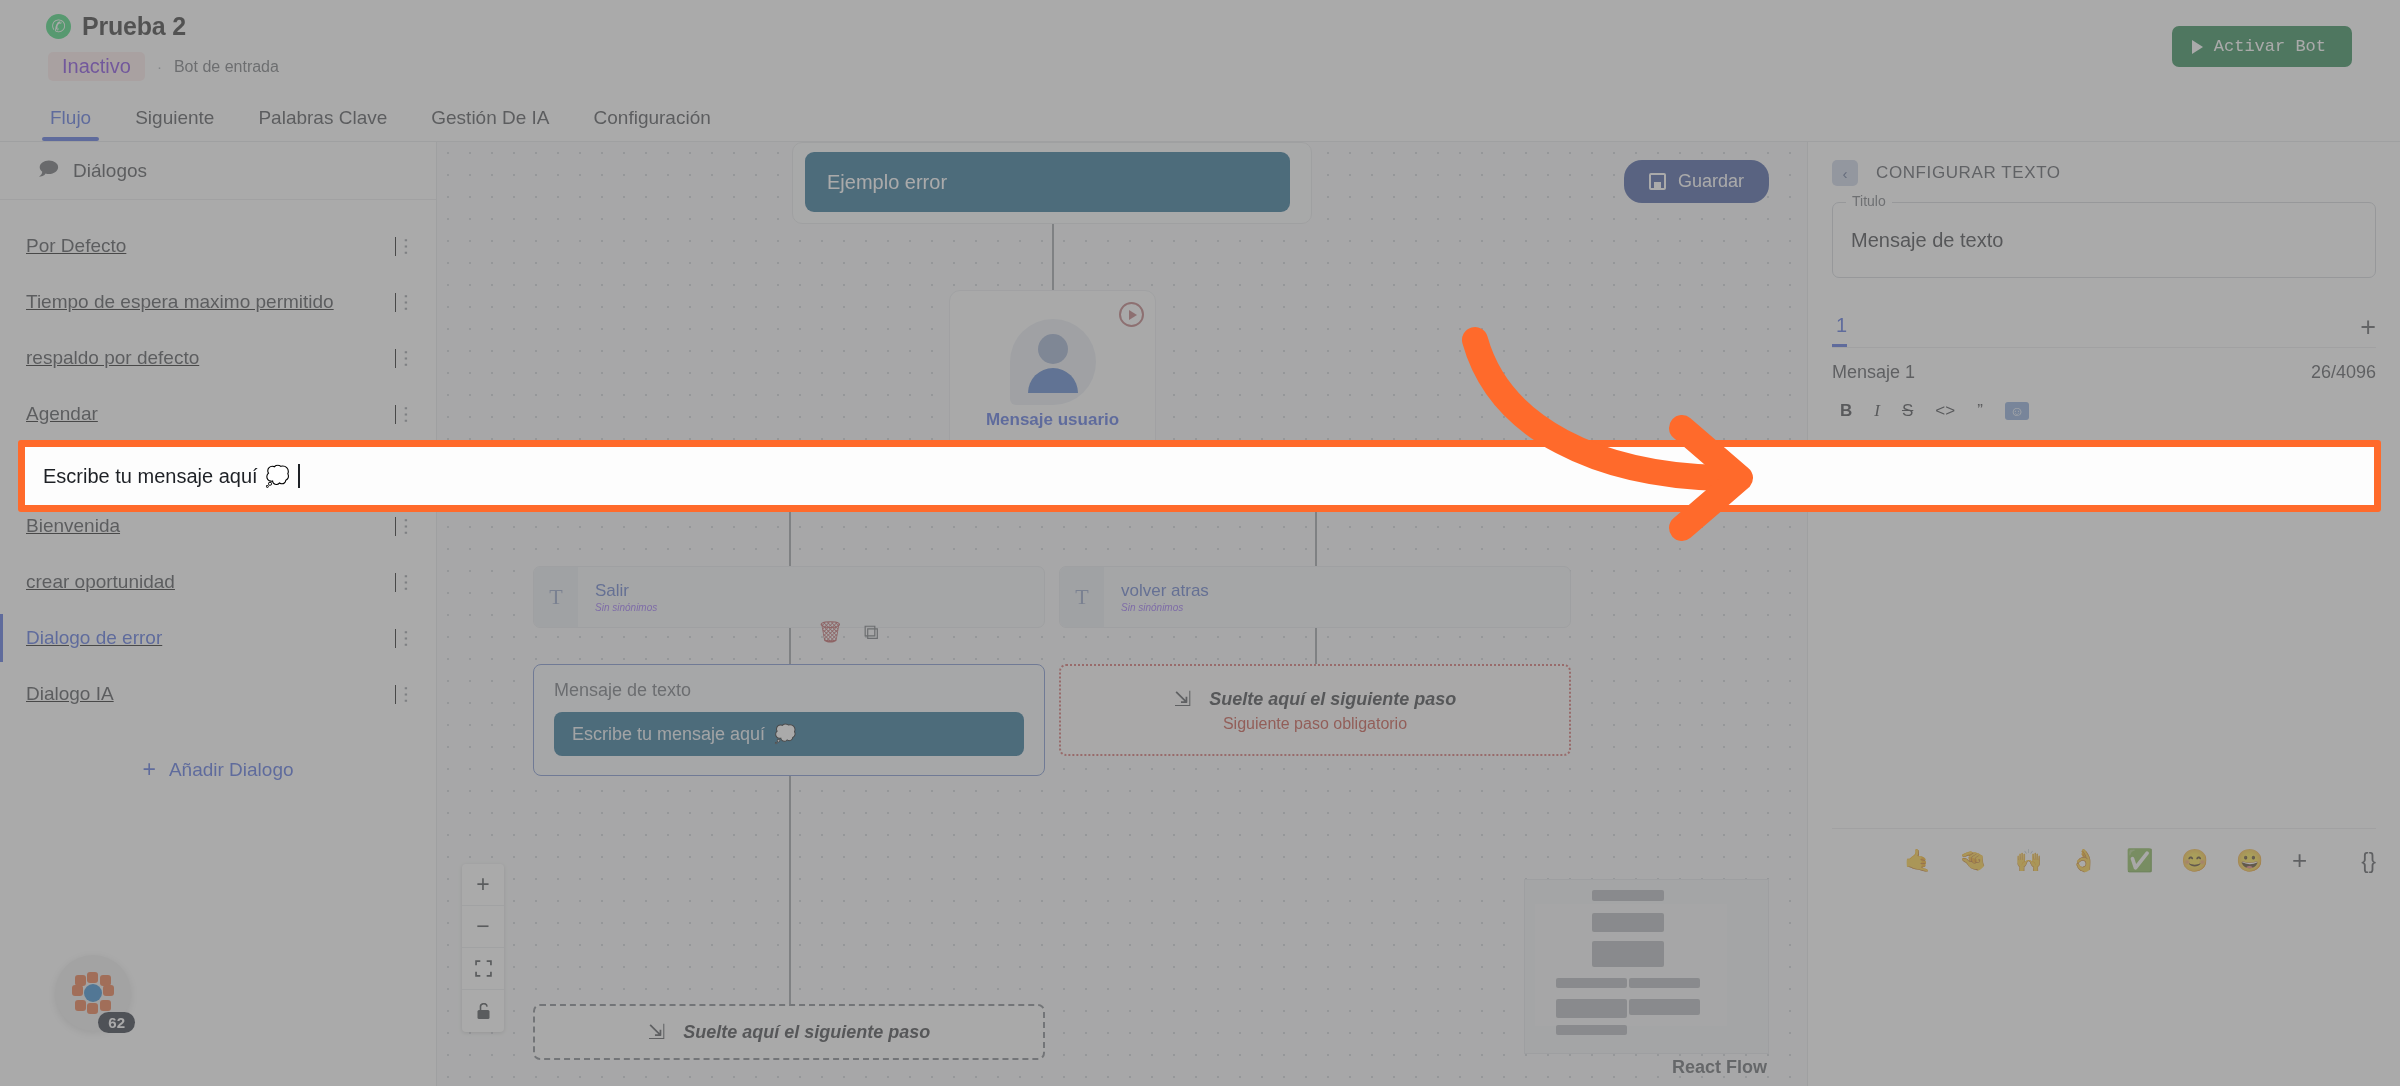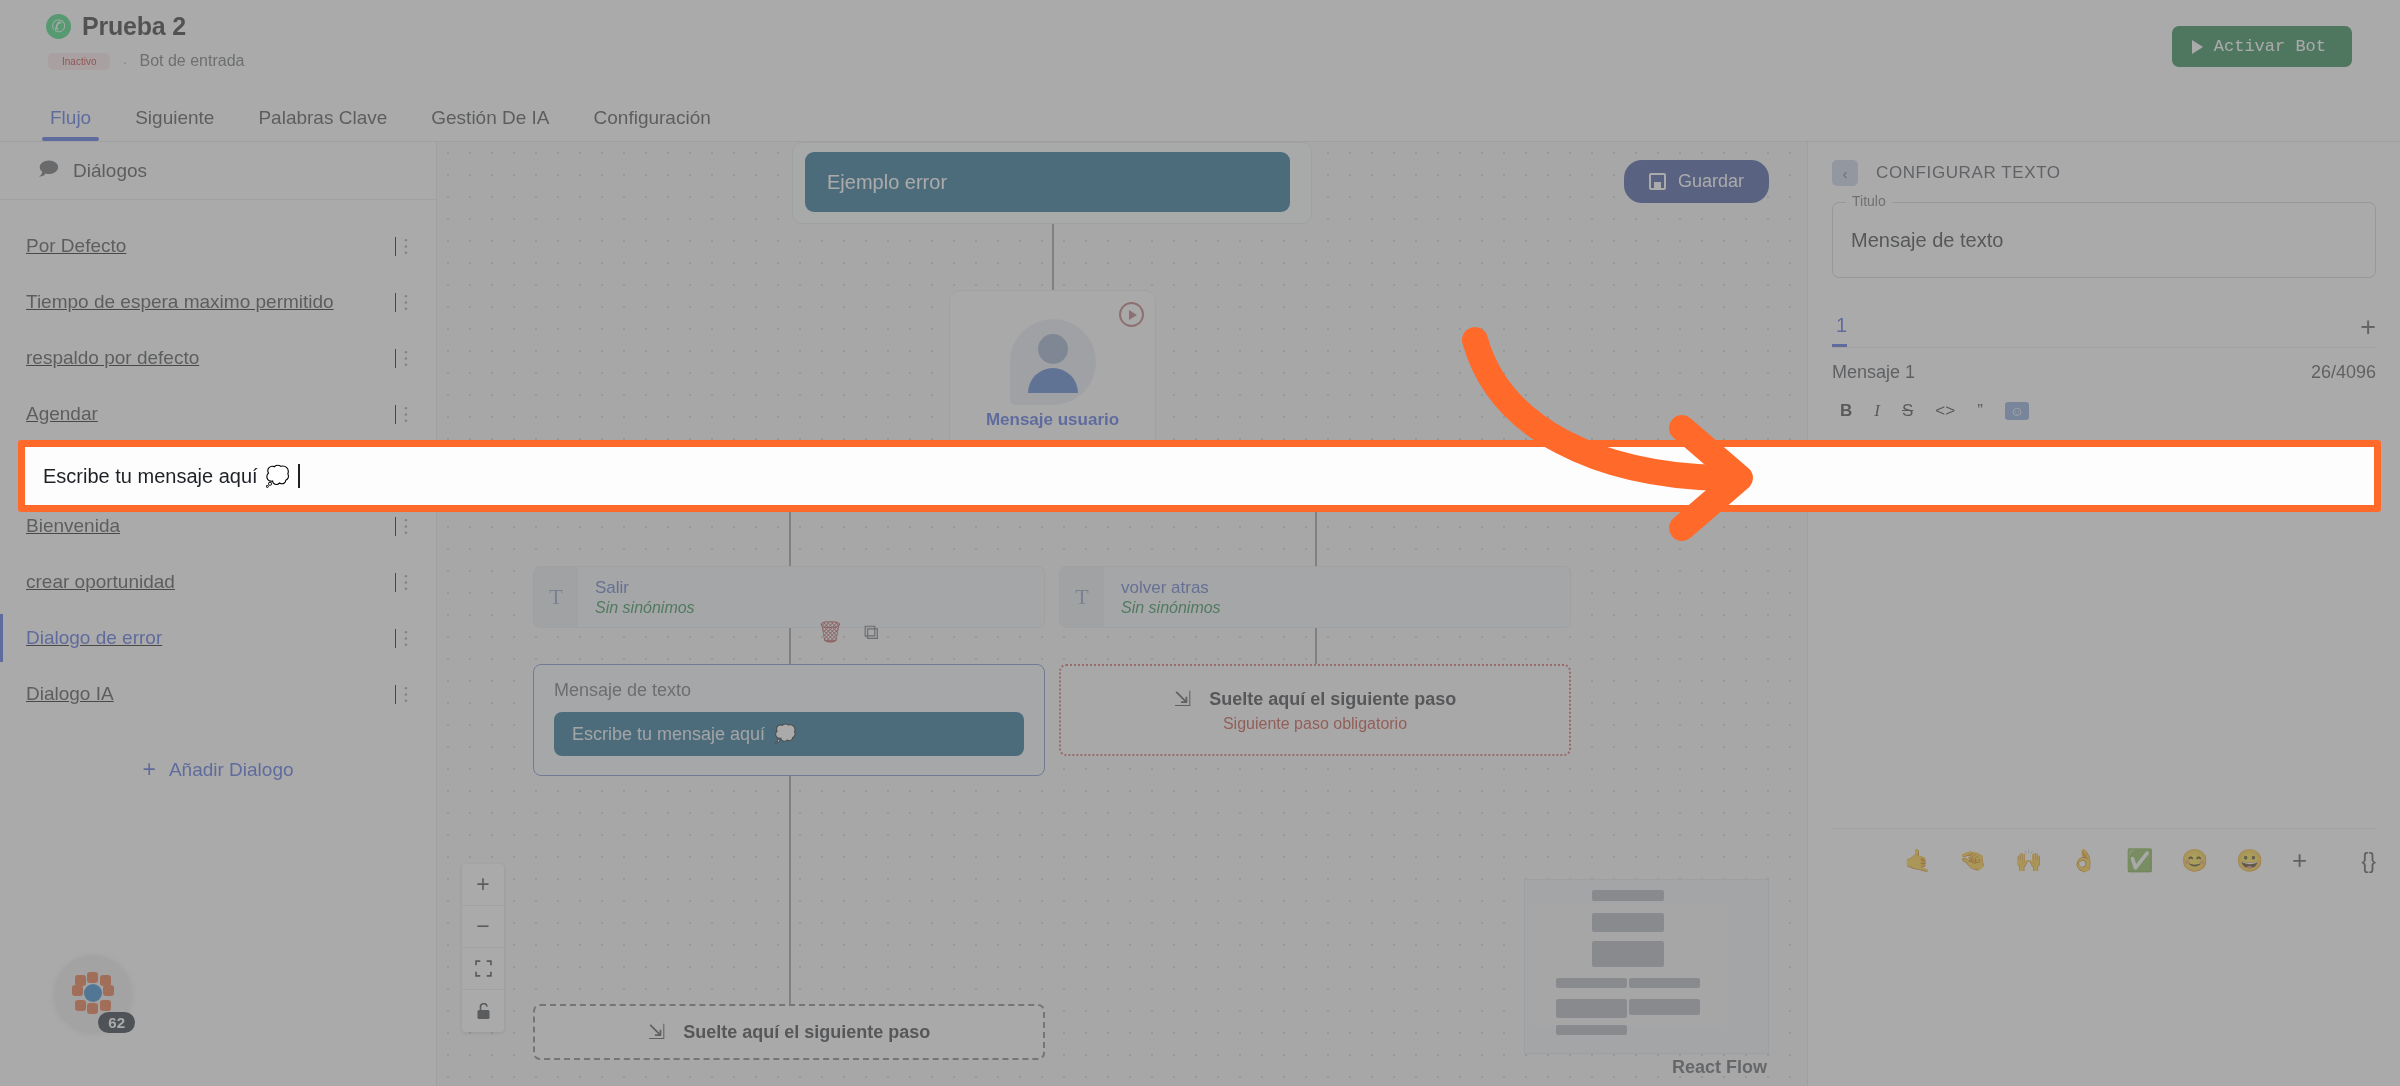--- a/index.html
+++ b/index.html
@@ -32,21 +32,21 @@
     width: 25px; height: 25px; border-radius: 50%;
     background: #25D366; display: flex; align-items: center;
     justify-content: center; color: #fff; font-size: 17px; line-height: 1;
   }
   .brand-title { font-size: 25px; font-weight: bold; color: #1a1a1a; letter-spacing: -0.2px; }
   .meta-row {
     position: absolute; left: 48px; top: 52px;
     display: flex; align-items: center; gap: 12px;
   }
   .badge-inactivo {
-    background: #fde8e8; color: #b91c1c; font-size: 10px;
+    background: #fde8e8; color: #6d28d9; font-size: 20px;
     padding: 3px 14px; border-radius: 5px;
   }
   .meta-dot { color: #9aa0a6; font-size: 15px; }
   .meta-text { color: #5f6368; font-size: 16px; }
 
   .activar-bot {
     position: absolute; right: 48px; top: 26px;
     background: #117a3d; color: #fff; border: none; border-radius: 7px;
     font-size: 17px; padding: 11px 26px 11px 20px;
     display: flex; align-items: center; gap: 11px;
@@ -204,21 +204,21 @@
     display: flex; align-items: center; cursor: pointer;
   }
   .kw-icon {
     width: 44px; height: 100%; background: #e5e9f0;
     display: flex; align-items: center; justify-content: center;
     color: #8193bd; font-size: 22px; font-family: "Liberation Serif", serif;
     border-radius: 6px 0 0 6px;
   }
   .kw-body { padding-left: 17px; display: flex; flex-direction: column; gap: 1px; }
   .kw-name { color: #4b68c4; font-size: 17px; }
-  .kw-sub { color: #15803d; font-size: 16px; font-style: italic; }
+  .kw-sub { color: #8b5cf6; font-size: 10px; font-style: italic; }
 
   .node-text {
     left: 96px; top: 522px; width: 512px; height: 112px;
     background: #f5f7fa; border: 1.5px solid #6782c9; border-radius: 8px;
     padding: 15px 20px; cursor: pointer;
   }
   .nt-label { color: #5a5f66; font-size: 18px; margin-bottom: 11px; }
   .nt-bubble {
     background: #0d5c85; border-radius: 8px; height: 44px;
     display: flex; align-items: center; padding: 0 18px;
@@ -232,21 +232,21 @@
   .trash { color: #b5474b; }
   .copy { color: #5e6369; }
 
   .node-drop {
     background: #fbfafa; border: 2px dotted #cf5a5a; border-radius: 7px;
     display: flex; flex-direction: column; align-items: center;
     justify-content: center; gap: 4px; cursor: pointer;
   }
   .drop-row { display: flex; align-items: center; gap: 18px; }
   .drop-ico { font-size: 21px; color: #3a3d42; }
-  .drop-title { font-size: 18px; font-weight: bold; color: #24262a; }
+  .drop-title { font-size: 18px; font-weight: bold; color: #24262a; font-style: italic; }
   .drop-sub { font-size: 16px; color: #c0392b; }
 
   .node-drop2 {
     left: 96px; top: 862px; width: 512px; height: 56px;
     background: #fdfdfd; border: 2px dashed #6e737b; border-radius: 7px;
     display: flex; align-items: center; justify-content: center; gap: 18px;
     cursor: pointer;
   }
 
   .edge { position: absolute; background: #8e939a; }

